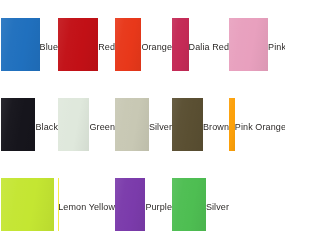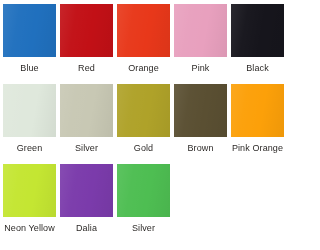--- a/index.html
+++ b/index.html
@@ -18,21 +18,20 @@
     display: grid;
     grid-template-columns: repeat(5, 57px);
     grid-template-rows: repeat(3, 80px);
     column-gap: 0px;
     row-gap: 0px;
     padding: 4px 0 0 1px;
     box-sizing: border-box;
   }
   .swatch-cell {
     display: flex;
-    flex-direction: column;
     align-items: center;
     width: 57px;
   }
   .swatch-chip {
     width: 53px;
     height: 53px;
     position: relative;
     overflow: hidden;
   }
   
@@ -67,52 +66,55 @@
     </div>
     <div class="swatch-cell">
       <div class="swatch-chip" style="background: rgb(194, 16, 22);"></div>
       <div class="swatch-label">Red</div>
     </div>
     <div class="swatch-cell">
       <div class="swatch-chip" style="background: rgb(232, 56, 26);"></div>
       <div class="swatch-label">Orange</div>
     </div>
     <div class="swatch-cell">
+      <div class="swatch-chip" style="background: rgb(196, 42, 86);"></div>
+      <div class="swatch-label">Dalia Red</div>
+    </div>
+    <div class="swatch-cell">
       <div class="swatch-chip" style="background: rgb(232, 160, 190);"></div>
       <div class="swatch-label">Pink</div>
     </div>
     <div class="swatch-cell">
       <div class="swatch-chip" style="background: rgb(22, 21, 28);"></div>
       <div class="swatch-label">Black</div>
     </div>
     <div class="swatch-cell">
       <div class="swatch-chip" style="background: rgb(223, 232, 220);"></div>
       <div class="swatch-label">Green</div>
     </div>
     <div class="swatch-cell">
       <div class="swatch-chip" style="background: rgb(200, 200, 180);"></div>
       <div class="swatch-label">Silver</div>
     </div>
     <div class="swatch-cell">
-      <div class="swatch-chip" style="background: rgb(175, 162, 41);"></div>
-      <div class="swatch-label">Gold</div>
-    </div>
-    <div class="swatch-cell">
       <div class="swatch-chip" style="background: rgb(90, 79, 50);"></div>
       <div class="swatch-label">Brown</div>
     </div>
     <div class="swatch-cell">
       <div class="swatch-chip" style="background: rgb(252, 160, 9);"></div>
       <div class="swatch-label">Pink Orange</div>
     </div>
     <div class="swatch-cell">
       <div class="swatch-chip" style="background: rgb(196, 230, 50);"></div>
-      <div class="swatch-label">Neon Yellow</div>
+    </div>
+    <div class="swatch-cell">
+      <div class="swatch-chip" style="background: rgb(247, 235, 68);"></div>
+      <div class="swatch-label">Lemon Yellow</div>
     </div>
     <div class="swatch-cell">
       <div class="swatch-chip" style="background: rgb(123, 59, 171);"></div>
-      <div class="swatch-label">Dalia</div>
+      <div class="swatch-label">Purple</div>
     </div>
     <div class="swatch-cell">
       <div class="swatch-chip" style="background: rgb(78, 190, 82);"></div>
       <div class="swatch-label">Silver</div>
     </div>
   </div>
 
 </body></html>

